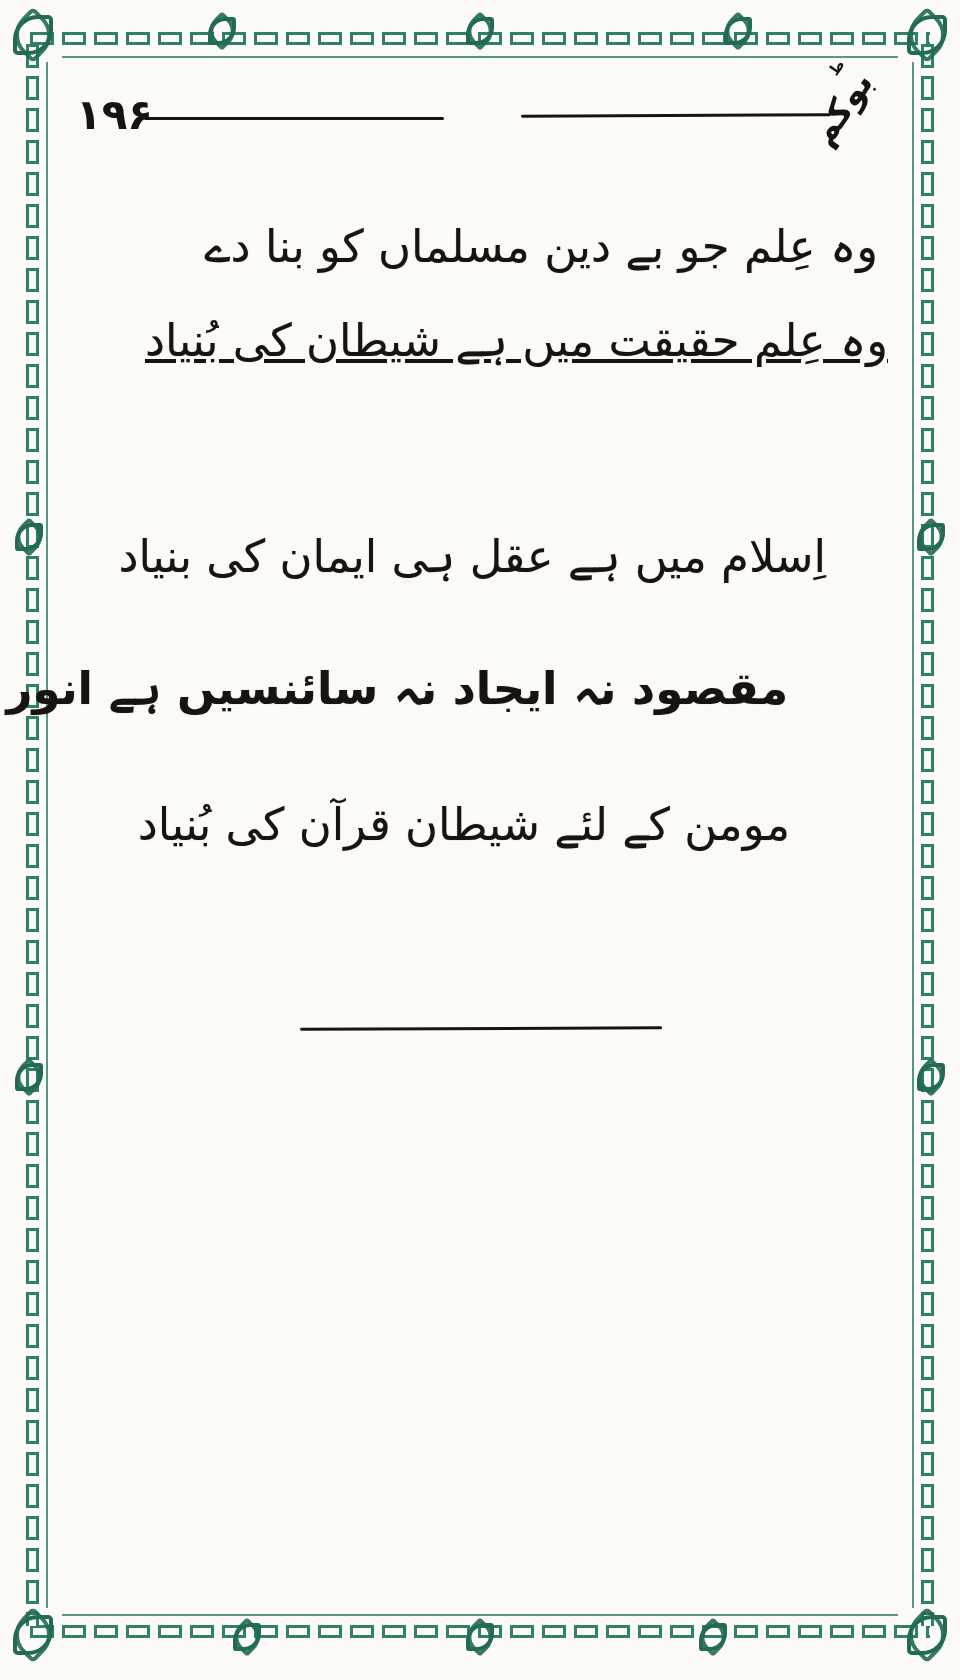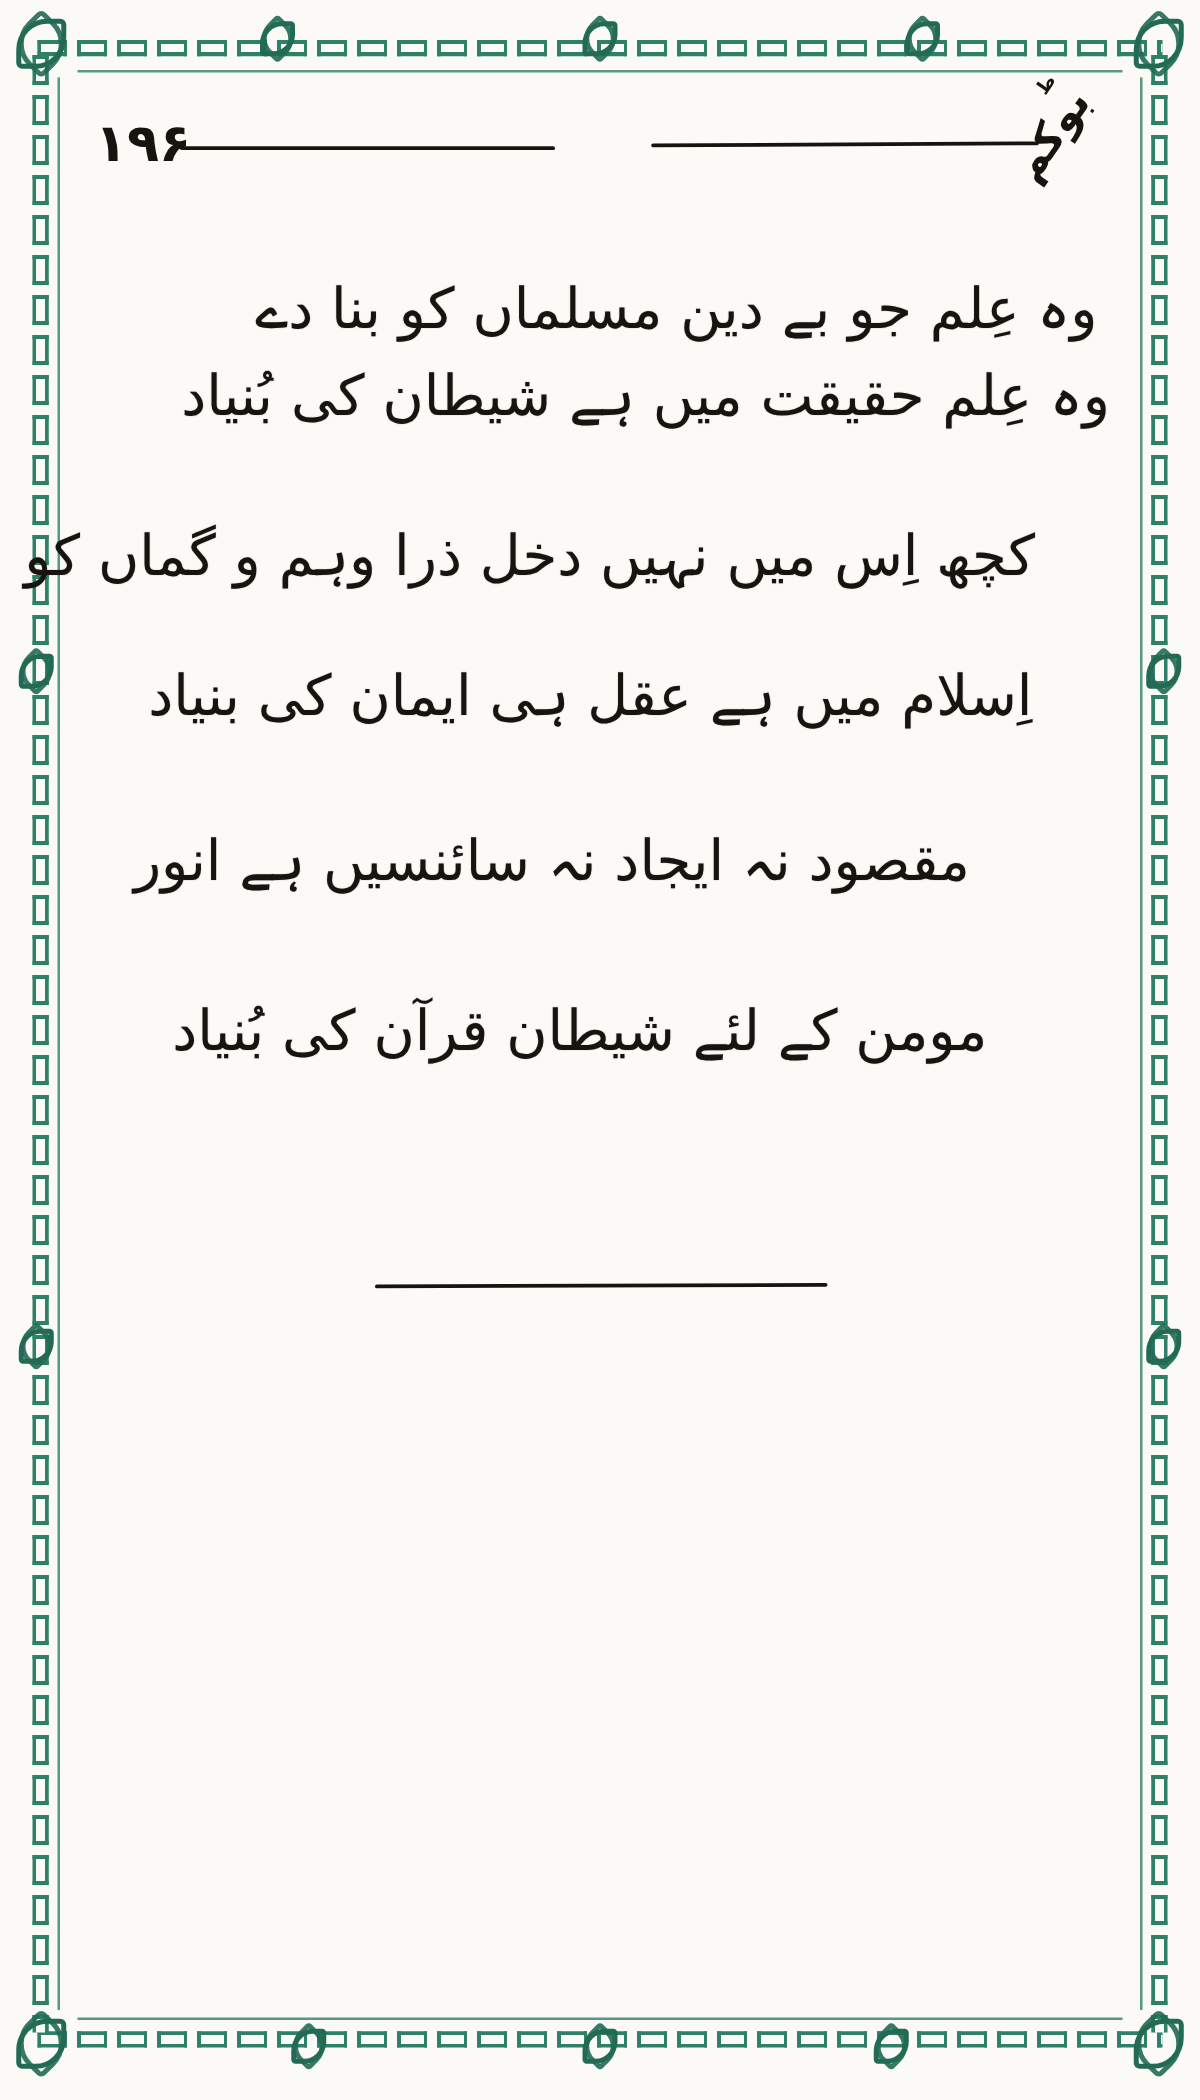--- a/index.html
+++ b/index.html
@@ -96,24 +96,24 @@
   .poem{
     position:absolute;top:150px;left:56px;right:52px;height:830px;
     direction:rtl;color:var(--ink);
   }
   .verse{
     position:absolute;white-space:nowrap;
     font-size:45px;font-weight:500;
     text-shadow:0 0 1px rgba(0,0,0,.35);
   }
   .v1{top:22px;right:30px;margin-top:48px;}
-  .v2{top:140px;right:20px;}
+  .v2{top:164px;right:20px;text-decoration:underline;}
   .v3{top:268px;right:80px;}
   .v4{top:380px;right:82px;}
-  .v5{top:512px;right:132px;}
+  .v5{top:512px;right:120px;font-weight:bold;}
   .v6{top:648px;right:118px;}
 
   .end-rule{
     position:absolute;top:1027px;left:300px;width:362px;height:3px;
     background:var(--ink);border-radius:2px;transform:rotate(-0.2deg);
   }
 </style>
 </head>
 <body>
 
@@ -150,21 +150,20 @@
     <div class="rule rule-right"></div>
     <div class="header-word">
       <span>بوکم</span>
       <span class="mark">ط</span>
     </div>
   </div>
 
   <div class="poem">
     <div class="verse v1">وہ عِلم جو بے دین مسلماں کو بنا دے</div>
     <div class="verse v2">وہ عِلم حقیقت میں ہے شیطان کی بُنیاد</div>
-    <div class="verse v3">کچھ اِس میں نہیں دخل ذرا وہم و گماں کو</div>
     <div class="verse v4">اِسلام میں ہے عقل ہی ایمان کی بنیاد</div>
     <div class="verse v5">مقصود نہ ایجاد نہ سائنسیں ہے انور</div>
     <div class="verse v6">مومن کے لئے شیطان قرآن کی بُنیاد</div>
   </div>
 
   <div class="end-rule"></div>
 
 </div>
 
 </body></html>

